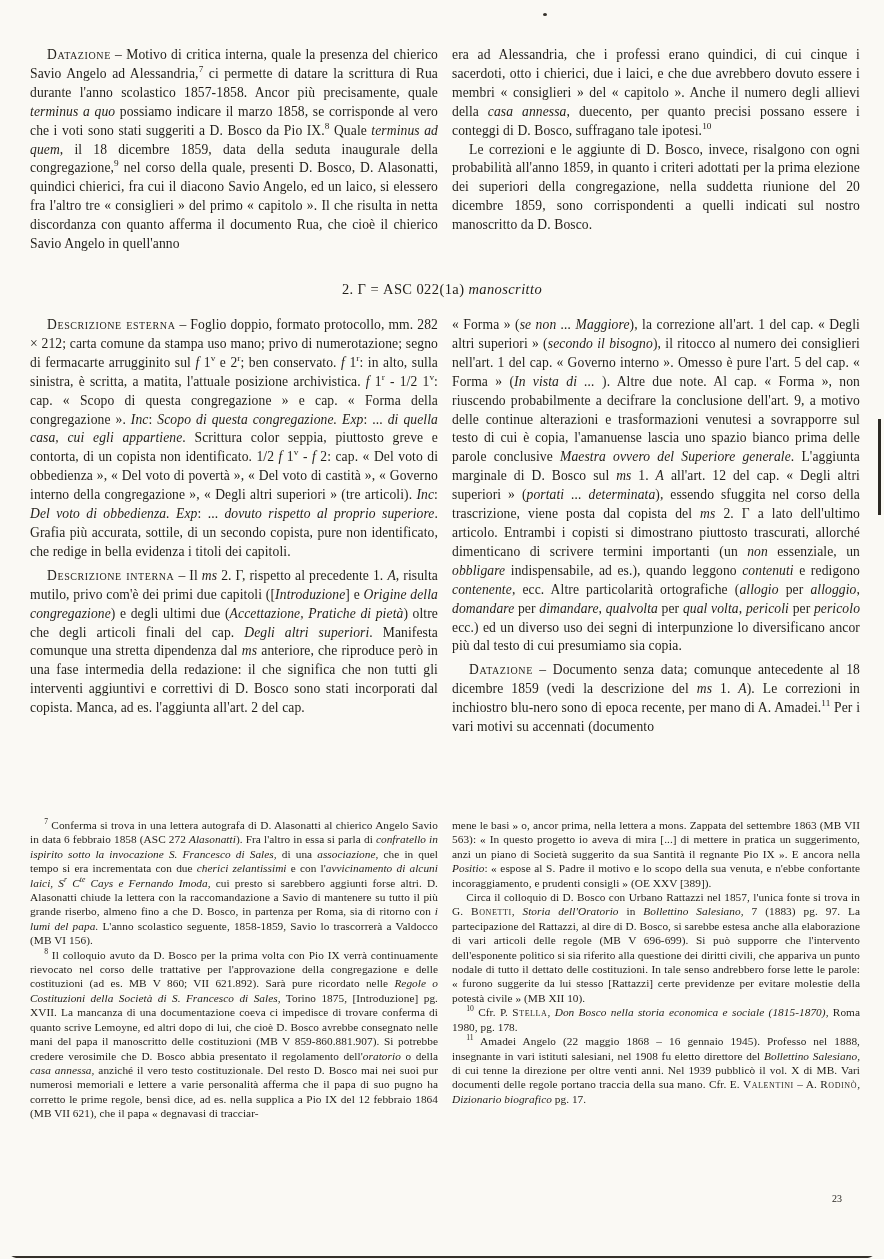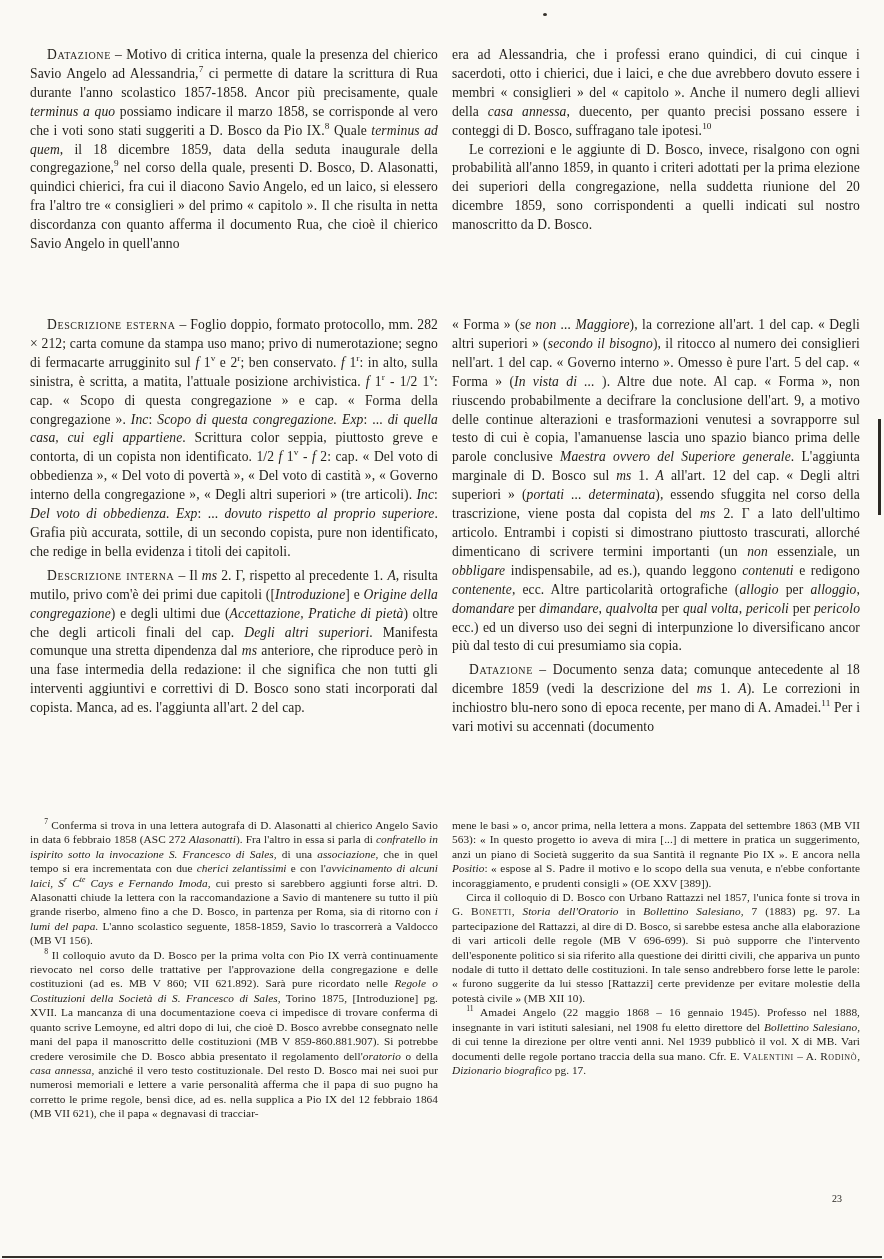--- a/index.html
+++ b/index.html
@@ -4,20 +4,21 @@
 <title>Scanned book page</title>
 <style>
   html,body { margin:0; padding:0; background:#faf9f4; }
   .page {
     position:relative;
     width:884px; height:1259px;
     background:#faf9f4;
     color:#201d18;
     font-family:"Liberation Serif","DejaVu Serif",serif;
     overflow:hidden;
+    border-radius:22px;
   }
   
   .band {
     position:absolute; left:30px; width:830px;
     display:grid; grid-template-columns:1fr 1fr; column-gap:14px;
   }
   .band-top  { top:46px; }
   .band-main { top:316px; }
   .footnotes { top:797px; }
   .col { min-width:0; }
@@ -70,40 +71,42 @@
   <div class="band band-top main-text">
     <div class="col">
         <p class="para indent"><span class="s-sc">Datazione</span><span> – Motivo di critica interna, quale la presenza del chierico Savio Angelo ad Alessandria,</span><span class="s-sup">7</span><span> ci permette di datare la scrittura di Rua durante l'anno scolastico 1857-1858. Ancor più precisamente, quale </span><span class="s-i">terminus a quo</span><span> possiamo indicare il marzo 1858, se corrisponde al vero che i voti sono stati suggeriti a D. Bosco da Pio IX.</span><span class="s-sup">8</span><span> Quale </span><span class="s-i">terminus ad quem</span><span>, il 18 dicembre 1859, data della seduta inaugurale della congregazione,</span><span class="s-sup">9</span><span> nel corso della quale, presenti D. Bosco, D. Alasonatti, quindici chierici, fra cui il diacono Savio Angelo, ed un laico, si elessero fra l'altro tre « consiglieri » del primo « capitolo ». Il che risulta in netta discordanza con quanto afferma il documento Rua, che cioè il chierico Savio Angelo in quell'anno</span></p>
       </div>
     <div class="col">
         <p class="para"><span>era ad Alessandria, che i professi erano quindici, di cui cinque i sacerdoti, otto i chierici, due i laici, e che due avrebbero dovuto essere i membri « consiglieri » del « capitolo ». Anche il numero degli allievi della </span><span class="s-i">casa annessa</span><span>, duecento, per quanto precisi possano essere i conteggi di D. Bosco, suffragano tale ipotesi.</span><span class="s-sup">10</span></p>
         <p class="para indent"><span>Le correzioni e le aggiunte di D. Bosco, invece, risalgono con ogni probabilità all'anno 1859, in quanto i criteri adottati per la prima elezione dei superiori della congregazione, nella suddetta riunione del 20 dicembre 1859, sono corrispondenti a quelli indicati sul nostro manoscritto da D. Bosco.</span></p>
       </div>
   </div>
 
+  <div class="heading"><span>2. Γ = ASC 022(1a) </span><span class="s-i">manoscritto</span></div>
 
   <div class="band band-main main-text">
     <div class="col">
         <p class="para indent"><span class="s-sc">Descrizione esterna</span><span> – Foglio doppio, formato protocollo, mm. 282 × 212; carta comune da stampa uso mano; privo di numerotazione; segno di fermacarte arrugginito sul </span><span class="s-i">f</span><span> 1</span><span class="s-sup">v</span><span> e 2</span><span class="s-sup">r</span><span>; ben conservato. </span><span class="s-i">f</span><span> 1</span><span class="s-sup">r</span><span>: in alto, sulla sinistra, è scritta, a matita, l'attuale posizione archivistica. </span><span class="s-i">f</span><span> 1</span><span class="s-sup">r</span><span> - 1/2 1</span><span class="s-sup">v</span><span>: cap. « Scopo di questa congregazione » e cap. « Forma della congregazione ». </span><span class="s-i">Inc</span><span>: </span><span class="s-i">Scopo di questa congregazione. </span><span class="s-i">Exp</span><span>: ... </span><span class="s-i">di quella casa, cui egli appartiene</span><span>. Scrittura color seppia, piuttosto greve e contorta, di un copista non identificato. 1/2 </span><span class="s-i">f</span><span> 1</span><span class="s-sup">v</span><span> - </span><span class="s-i">f</span><span> 2: cap. « Del voto di obbedienza », « Del voto di povertà », « Del voto di castità », « Governo interno della congregazione », « Degli altri superiori » (tre articoli). </span><span class="s-i">Inc</span><span>: </span><span class="s-i">Del voto di obbedienza. </span><span class="s-i">Exp</span><span>: ... </span><span class="s-i">dovuto rispetto al proprio superiore</span><span>. Grafia più accurata, sottile, di un secondo copista, pure non identificato, che redige in bella evidenza i titoli dei capitoli.</span></p>
         <p class="para indent gap"><span class="s-sc">Descrizione interna</span><span> – Il </span><span class="s-i">ms</span><span> 2. Γ, rispetto al precedente 1. </span><span class="s-i">A</span><span>, risulta mutilo, privo com'è dei primi due capitoli ([</span><span class="s-i">Introduzione</span><span>] e </span><span class="s-i">Origine della congregazione</span><span>) e degli ultimi due (</span><span class="s-i">Accettazione, Pratiche di pietà</span><span>) oltre che degli articoli finali del cap. </span><span class="s-i">Degli altri superiori</span><span>. Manifesta comunque una stretta dipendenza dal </span><span class="s-i">ms</span><span> anteriore, che riproduce però in una fase intermedia della redazione: il che significa che non tutti gli interventi aggiuntivi e correttivi di D. Bosco sono stati incorporati dal copista. Manca, ad es. l'aggiunta all'art. 2 del cap.</span></p>
       </div>
     <div class="col">
         <p class="para"><span>« Forma » (</span><span class="s-i">se non ... Maggiore</span><span>), la correzione all'art. 1 del cap. « Degli altri superiori » (</span><span class="s-i">secondo il bisogno</span><span>), il ritocco al numero dei consiglieri nell'art. 1 del cap. « Governo interno ». Omesso è pure l'art. 5 del cap. « Forma » (</span><span class="s-i">In vista di ...</span><span> ). Altre due note. Al cap. « Forma », non riuscendo probabilmente a decifrare la conclusione dell'art. 9, a motivo delle continue alterazioni e trasformazioni venutesi a sovrapporre sul testo di cui è copia, l'amanuense lascia uno spazio bianco prima delle parole conclusive </span><span class="s-i">Maestra ovvero del Superiore generale</span><span>. L'aggiunta marginale di D. Bosco sul </span><span class="s-i">ms</span><span> 1. </span><span class="s-i">A</span><span> all'art. 12 del cap. « Degli altri superiori » (</span><span class="s-i">portati ... determinata</span><span>), essendo sfuggita nel corso della trascrizione, viene posta dal copista del </span><span class="s-i">ms</span><span> 2. Γ a lato dell'ultimo articolo. Entrambi i copisti si dimostrano piuttosto trascurati, allorché dimenticano di scrivere termini importanti (un </span><span class="s-i">non</span><span> essenziale, un </span><span class="s-i">obbligare</span><span> indispensabile, ad es.), quando leggono </span><span class="s-i">contenuti</span><span> e redigono </span><span class="s-i">contenente</span><span>, ecc. Altre particolarità ortografiche (</span><span class="s-i">allogio</span><span> per </span><span class="s-i">alloggio</span><span>, </span><span class="s-i">domandare</span><span> per </span><span class="s-i">dimandare</span><span>, </span><span class="s-i">qualvolta</span><span> per </span><span class="s-i">qual volta</span><span>, </span><span class="s-i">pericoli</span><span> per </span><span class="s-i">pericolo</span><span> ecc.) ed un diverso uso dei segni di interpunzione lo diversificano ancor più dal testo di cui presumiamo sia copia.</span></p>
         <p class="para indent gap"><span class="s-sc">Datazione</span><span> – Documento senza data; comunque antecedente al 18 dicembre 1859 (vedi la descrizione del </span><span class="s-i">ms</span><span> 1. </span><span class="s-i">A</span><span>). Le correzioni in inchiostro blu-nero sono di epoca recente, per mano di A. Amadei.</span><span class="s-sup">11</span><span> Per i vari motivi su accennati (documento</span></p>
       </div>
   </div>
 
   <div class="band footnotes fn-text">
     <div class="col">
         <p class="para indent"><span class="s-sup">7</span><span> Conferma si trova in una lettera autografa di D. Alasonatti al chierico Angelo Savio in data 6 febbraio 1858 (ASC 272 </span><span class="s-i">Alasonatti</span><span>). Fra l'altro in essa si parla di </span><span class="s-i">confratello in ispirito sotto la invocazione S. Francesco di Sales</span><span>, di una </span><span class="s-i">associazione</span><span>, che in quel tempo si era incrementata con due </span><span class="s-i">cherici zelantissimi</span><span> e con l'</span><span class="s-i">avvicinamento di alcuni laici, S</span><span class="s-i s-sup">r</span><span class="s-i"> C</span><span class="s-i s-sup">te</span><span class="s-i"> Cays e Fernando Imoda</span><span>, cui presto si sarebbero aggiunti forse altri. D. Alasonatti chiude la lettera con la raccomandazione a Savio di mantenere su tutto il più grande riserbo, almeno fino a che D. Bosco, in partenza per Roma, sia di ritorno con </span><span class="s-i">i lumi del papa</span><span>. L'anno scolastico seguente, 1858-1859, Savio lo trascorrerà a Valdocco (MB VI 156).</span></p>
         <p class="para indent"><span class="s-sup">8</span><span> Il colloquio avuto da D. Bosco per la prima volta con Pio IX verrà continuamente rievocato nel corso delle trattative per l'approvazione della congregazione e delle costituzioni (ad es. MB V 860; VII 621.892). Sarà pure ricordato nelle </span><span class="s-i">Regole o Costituzioni della Società di S. Francesco di Sales</span><span>, Torino 1875, [Introduzione] pg. XVII. La mancanza di una documentazione coeva ci impedisce di trovare conferma di quanto scrive Lemoyne, ed altri dopo di lui, che cioè D. Bosco avrebbe consegnato nelle mani del papa il manoscritto delle costituzioni (MB V 859-860.881.907). Si potrebbe credere verosimile che D. Bosco abbia presentato il regolamento dell'</span><span class="s-i">oratorio</span><span> o della </span><span class="s-i">casa annessa</span><span>, anziché il vero testo costituzionale. Del resto D. Bosco mai nei suoi pur numerosi memoriali e lettere a varie personalità afferma che il papa di suo pugno ha corretto le prime regole, bensì dice, ad es. nella supplica a Pio IX del 12 febbraio 1864 (MB VII 621), che il papa « degnavasi di tracciar-</span></p>
       </div>
     <div class="col">
         <p class="para"><span>mene le basi » o, ancor prima, nella lettera a mons. Zappata del settembre 1863 (MB VII 563): « In questo progetto io aveva di mira [...] di mettere in pratica un suggerimento, anzi un piano di Società suggerito da sua Santità il regnante Pio IX ». E ancora nella </span><span class="s-i">Positio</span><span>: « espose al S. Padre il motivo e lo scopo della sua venuta, e n'ebbe confortante incoraggiamento, e prudenti consigli » (OE XXV [389]).</span></p>
         <p class="para indent"><span>Circa il colloquio di D. Bosco con Urbano Rattazzi nel 1857, l'unica fonte si trova in G. </span><span class="s-sc">Bonetti</span><span>, </span><span class="s-i">Storia dell'Oratorio</span><span> in </span><span class="s-i">Bollettino Salesiano</span><span>, 7 (1883) pg. 97. La partecipazione del Rattazzi, al dire di D. Bosco, si sarebbe estesa anche alla elaborazione di vari articoli delle regole (MB V 696-699). Si può supporre che l'intervento dell'esponente politico si sia riferito alla questione dei diritti civili, che appariva un punto nodale di tutto il dettato delle costituzioni. In tale senso andrebbero forse lette le parole: « furono suggerite da lui stesso [Rattazzi] certe previdenze per evitare molestie della potestà civile » (MB XII 10).</span></p>
+        <p class="para indent"><span class="s-sup">10</span><span> Cfr. P. </span><span class="s-sc">Stella</span><span>, </span><span class="s-i">Don Bosco nella storia economica e sociale (1815-1870)</span><span>, Roma 1980, pg. 178.</span></p>
         <p class="para indent"><span class="s-sup">11</span><span> Amadei Angelo (22 maggio 1868 – 16 gennaio 1945). Professo nel 1888, insegnante in vari istituti salesiani, nel 1908 fu eletto direttore del </span><span class="s-i">Bollettino Salesiano</span><span>, di cui tenne la direzione per oltre venti anni. Nel 1939 pubblicò il vol. X di MB. Vari documenti delle regole portano traccia della sua mano. Cfr. E. </span><span class="s-sc">Valentini</span><span> – A. </span><span class="s-sc">Rodinò</span><span>, </span><span class="s-i">Dizionario biografico</span><span> pg. 17.</span></p>
       </div>
   </div>
 
   <div class="page-number">23</div>
 
   <div class="edge-artifact"></div>
   <div class="bottom-artifact"></div>
 
 </div>

